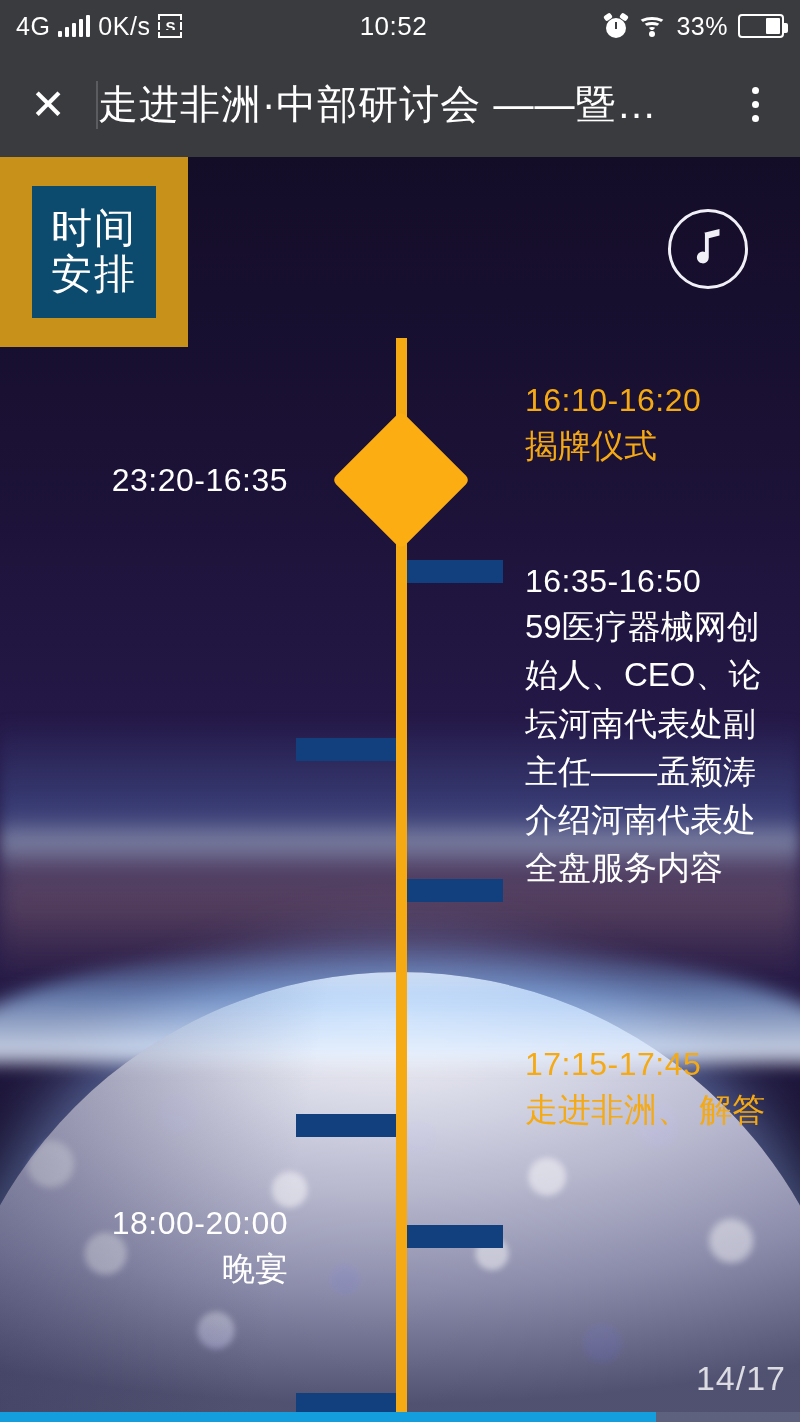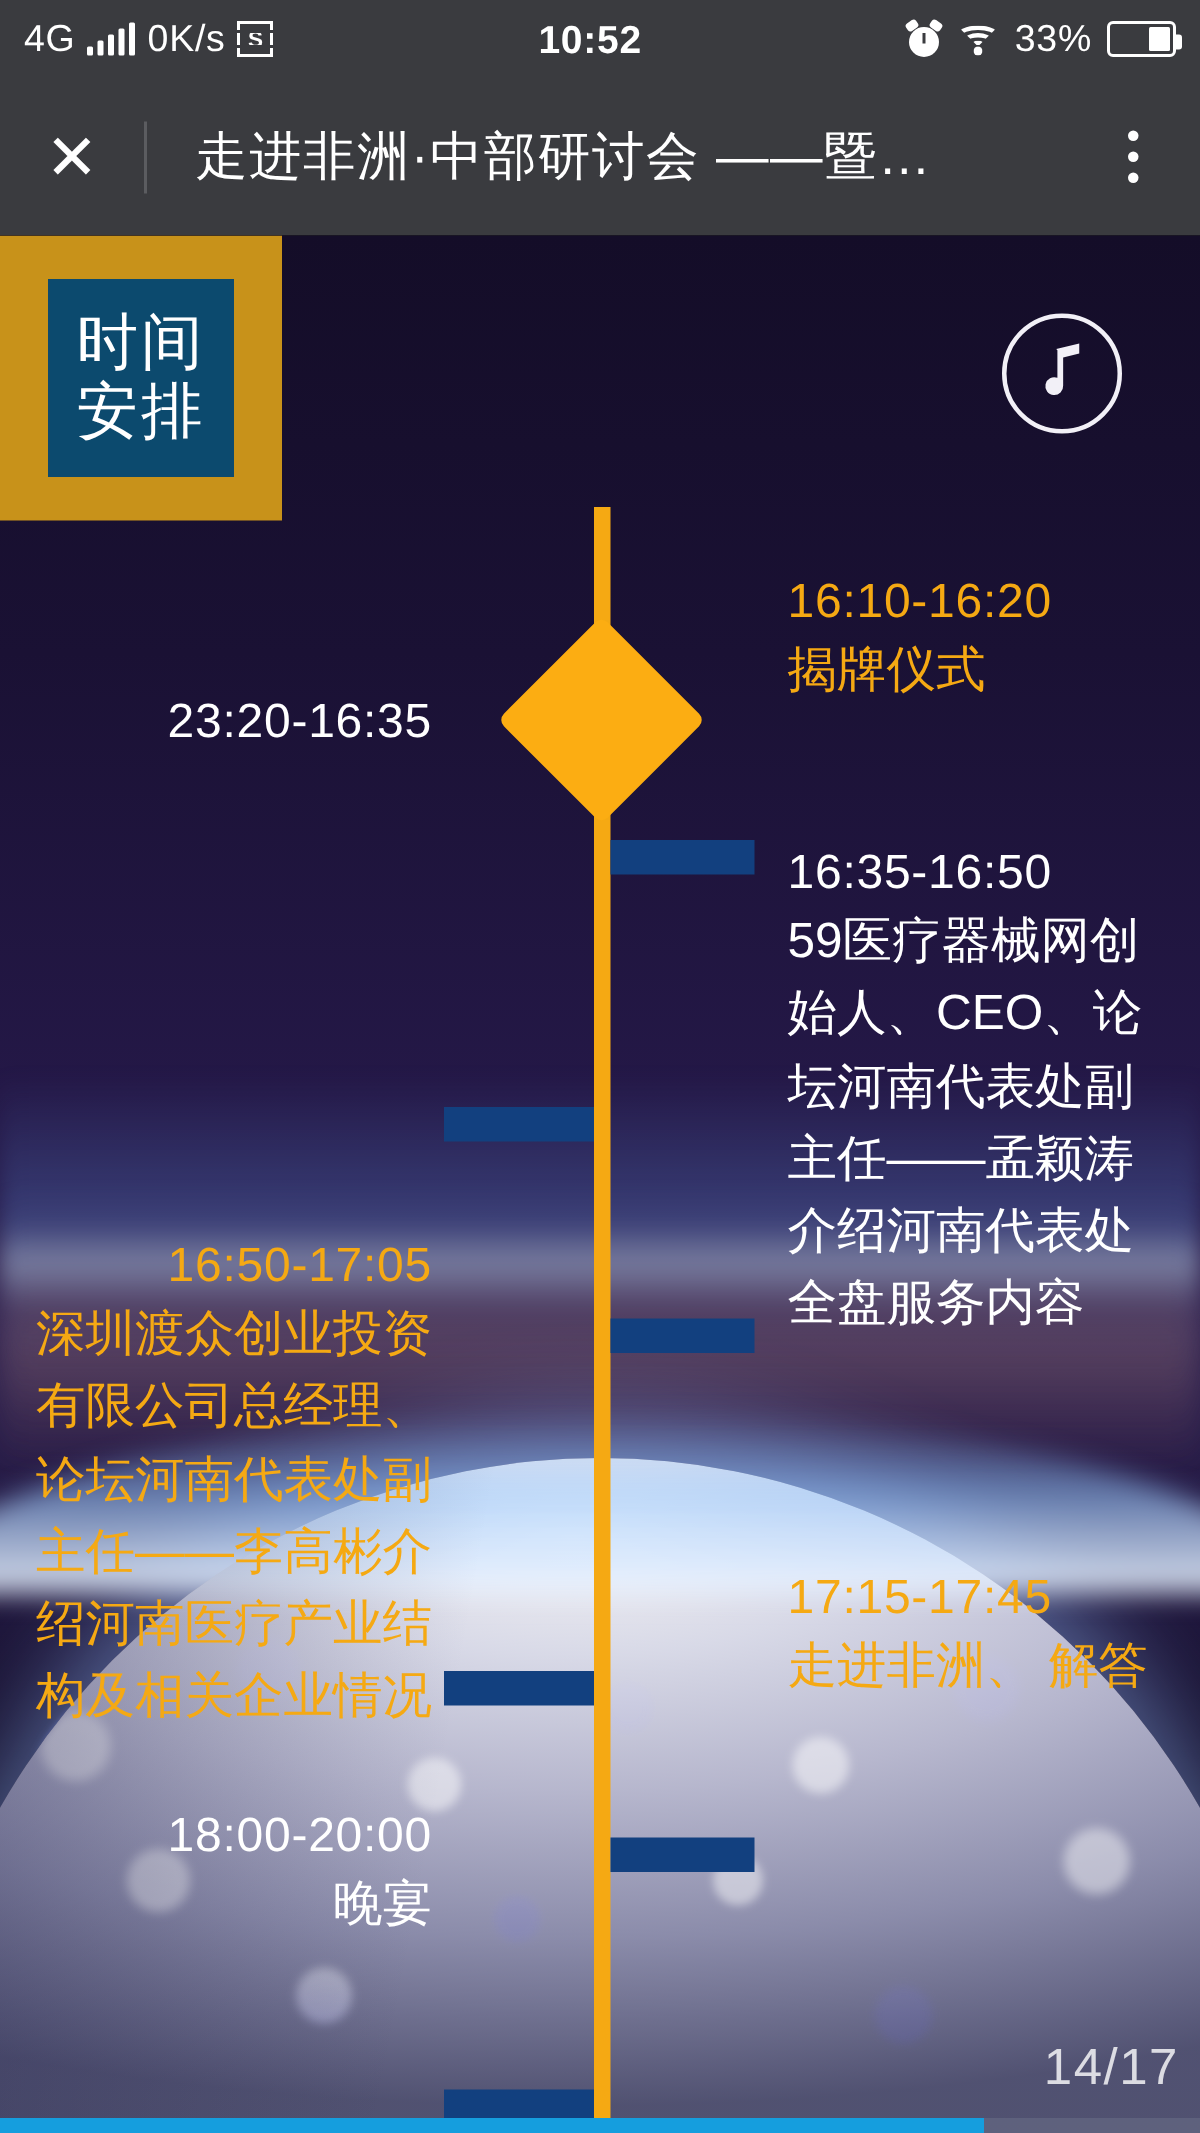--- a/index.html
+++ b/index.html
@@ -12,21 +12,21 @@
   }
   #screen { position:relative; width:800px; height:1422px; overflow:hidden; }
 
   
   .statusbar{
     position:absolute; top:0; left:0; width:800px; height:52px;
     background:#3a3b3f; color:#fff;
     display:flex; align-items:center;
   }
   .sb-left{ display:flex; align-items:center; gap:8px; padding-left:16px; flex:0 0 auto;}
-  .sb-center{ flex:1; display:flex; justify-content:center; align-items:flex-end;font-weight:bold;}
+  .sb-center{ flex:1; display:flex; justify-content:center; align-items:flex-end;}
   .sb-right{ display:flex; align-items:center; gap:10px; padding-right:16px; flex:0 0 auto;}
   .sb-txt{ font-size:25px; letter-spacing:.5px; font-weight:400; }
   .sb-time{ font-size:26px; letter-spacing:.5px; }
 
   .signal{ display:inline-flex; align-items:flex-end; gap:3px; height:22px; }
   .signal i{ display:block; width:4px; background:#fff; border-radius:1px; }
   .signal i:nth-child(1){height:6px}
   .signal i:nth-child(2){height:10px}
   .signal i:nth-child(3){height:14px}
   .signal i:nth-child(4){height:18px}
@@ -75,21 +75,21 @@
   .titlebar{
     position:absolute; top:52px;left:0;width:800px;height:105px;
     background:#3a3b3f; display:flex; align-items:center;
   }
   .tb-close{
     width:96px; height:105px; display:flex;align-items:center;justify-content:center;
     color:#fff; font-size:42px; font-weight:300; line-height:1;
   }
   .tb-divider{width:2px;height:48px;background:#5b5c60;}
   .tb-title{
-    flex:1; color:#fff; font-size:35px; padding-left:32px;
+    flex:1; color:#fff; font-size:40px; 
     white-space:nowrap; overflow:hidden; text-overflow:ellipsis; letter-spacing:1px;
   }
   .tb-menu{
     width:90px;height:105px;display:flex;flex-direction:column;
     align-items:center;justify-content:center;gap:7px;
   }
   .tb-menu i{width:7px;height:7px;border-radius:50%;background:#fff;display:block;}
 
   
   .slide{
@@ -295,24 +295,20 @@
 
     <div class="item l white" style="top:302px;width:272px;">
       <div class="time">23:20-16:35</div>
     </div>
 
     <div class="item r white" style="top:403px;width:240px;">
       <div class="time">16:35-16:50</div>
       <div class="desc">59医疗器械网创始人、CEO、论坛河南代表处副主任——孟颖涛介绍河南代表处全盘服务内容</div>
     </div>
 
-    <div class="item l gold" style="top:665px;width:275px;">
-      <div class="time">16:50-17:05</div>
-      <div class="desc">深圳渡众创业投资有限公司总经理、论坛河南代表处副主任——李高彬介绍河南医疗产业结构及相关企业情况</div>
-    </div>
 
     <div class="item r gold" style="top:886px;width:250px;">
       <div class="time">17:15-17:45</div>
       <div class="desc">走进非洲、 解答</div>
     </div>
 
     <div class="item l white" style="top:1045px;width:250px;">
       <div class="time">18:00-20:00</div>
       <div class="desc">晚宴</div>
     </div>

